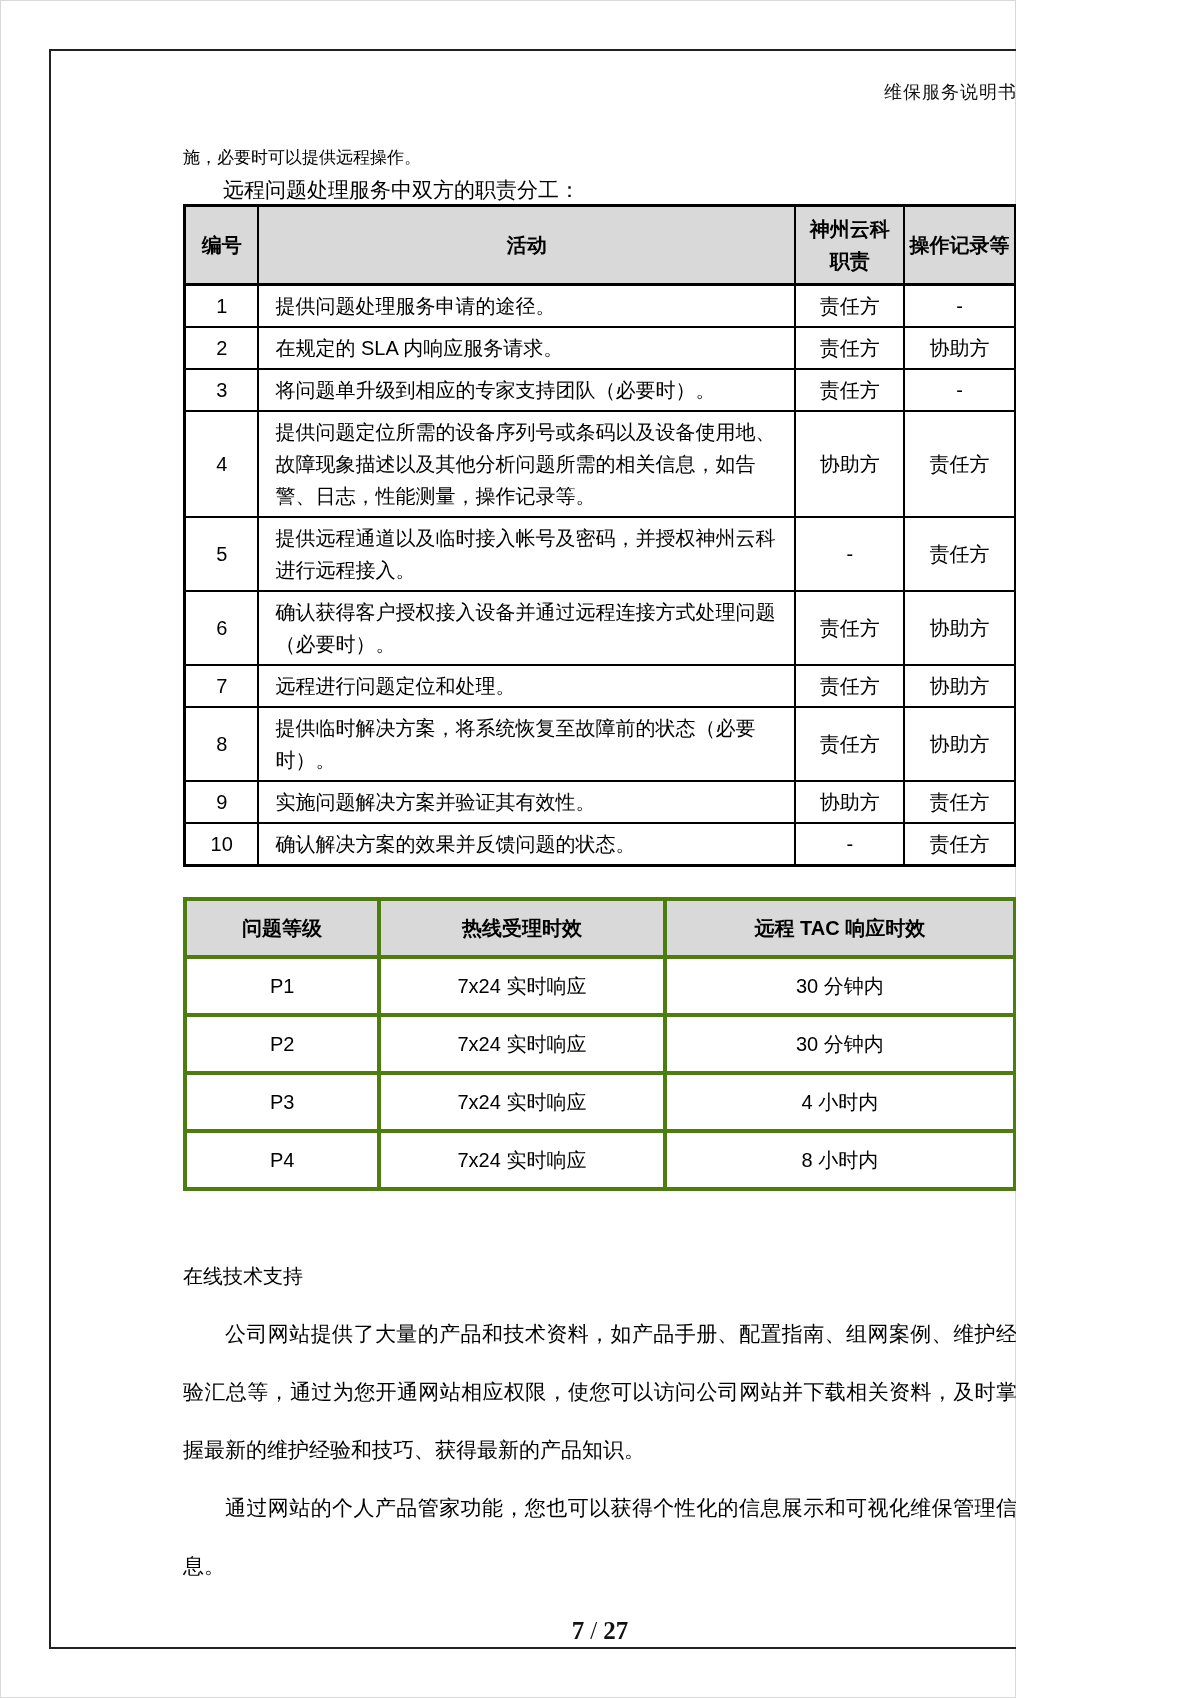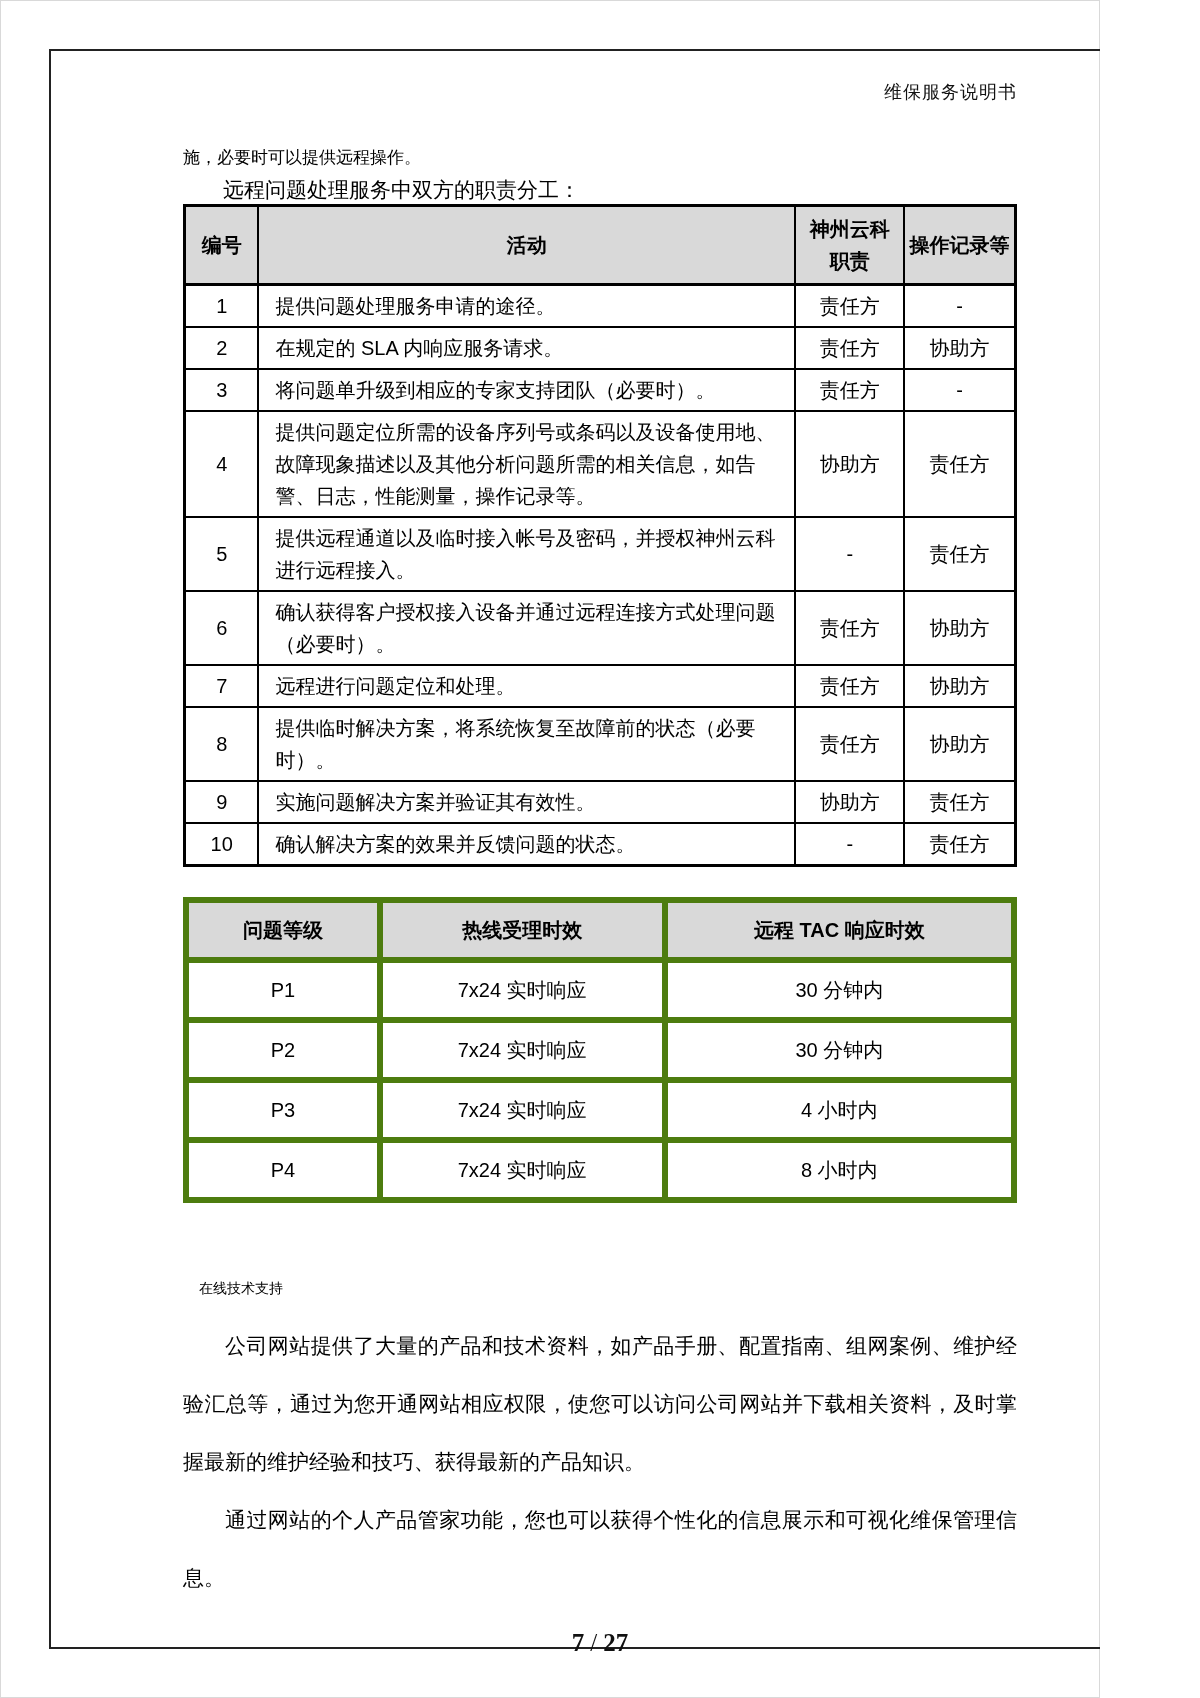--- a/index.html
+++ b/index.html
@@ -1,19 +1,19 @@
 <!DOCTYPE html>
 <html><head>
 <meta charset="utf-8">
 <style>
   * { margin:0; padding:0; box-sizing:border-box; }
   html,body { background:#ffffff; }
   body { font-family:"Liberation Sans","DejaVu Sans",sans-serif; color:#000; }
   .screen {
-    position:relative; width:1100px; height:1698px; background:#fff;
+    position:relative; width:1016px; height:1698px; background:#fff;
     box-shadow: inset 0 0 0 1px #d9d9d9; overflow:hidden;
   }
   .page-border {
     position:absolute; left:49px; top:49px; width:1102px; height:1600px;
     border:2px solid #222; pointer-events:none;
   }
   .content { position:absolute; left:183px; top:0; width:834px; }
 
   .doc-header {
     margin-top:80px; text-align:right;
@@ -34,26 +34,26 @@
     border-bottom:3px solid #000; padding:6px 4px;
   }
   .resp-table th span { display:block; line-height:32px; }
   .cell-center { text-align:center; }
   .cell-activity { text-align:left; padding-left:16px !important; padding-right:12px !important; }
 
   .section-heading { margin-top:30px; font-size:22px; font-weight:normal; line-height:26px; }
 
   .sla-table { margin-top:30px; border:3px solid #000; }
   .sla-table th, .sla-table td {
-    border:6px solid #4d7c0f; font-size:20px; line-height:30px;
+    border:4px solid #4d7c0f; font-size:20px; line-height:30px;
     padding:12px 6px; text-align:center; vertical-align:middle;
   }
   .sla-table thead th { background:#d9d9d9; font-weight:bold; }
 
-  .online-heading { margin-top:72px; font-size:14px; font-weight:normal; line-height:26px;margin-left:16px; }
+  .online-heading { margin-top:72px; font-size:20px; font-weight:normal; line-height:26px; }
 
   .body-para {
     font-size:21px; line-height:58px; text-align:justify;
     text-indent:42px; margin-top:0;
   }
   .body-para.first { margin-top:16px; }
 
   .footer {
     margin-top:22px; text-align:center;
     font-family:"Liberation Serif","DejaVu Serif",serif;

